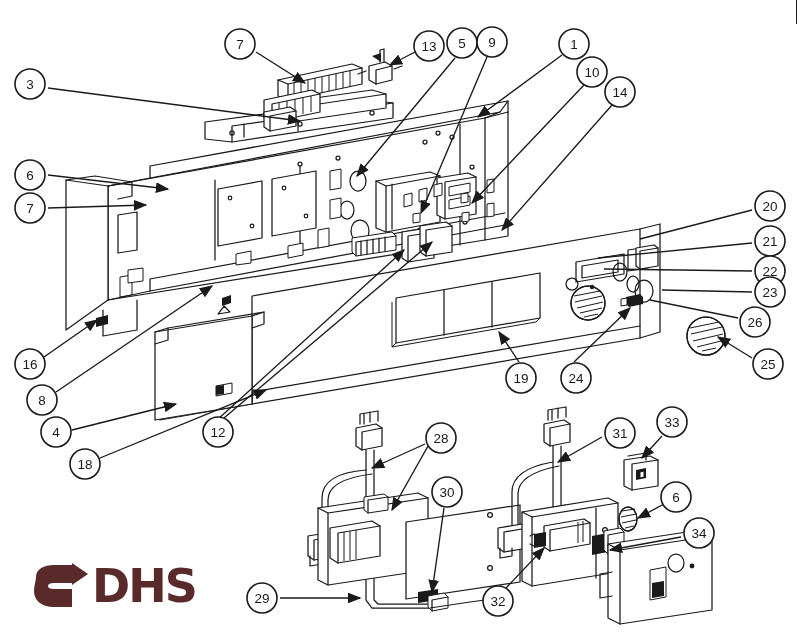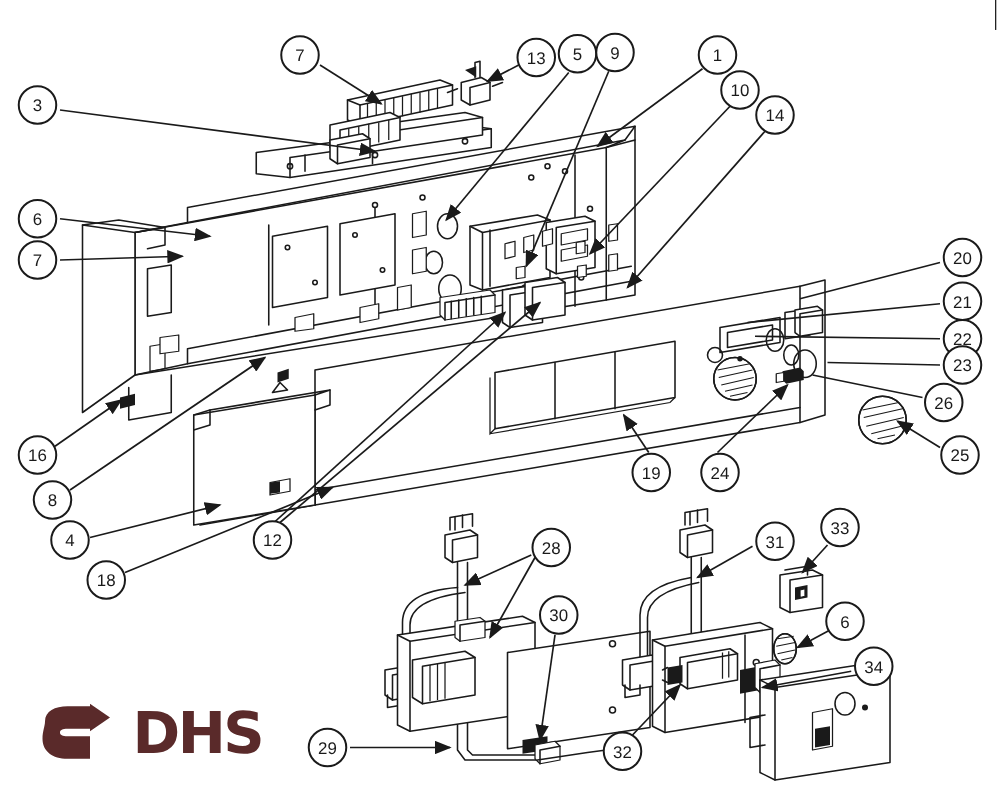--- a/index.html
+++ b/index.html
@@ -17,21 +17,21 @@
     white-space:nowrap;
     font-size:15px;
     font-weight:bold;
     letter-spacing:.2px;
     color:#1a1a1a;
     border-bottom:1.6px solid #1a1a1a;
     padding-bottom:2px;
   }
   .title-wrap{position:absolute;right:0;top:0;width:40px;height:200px;}
 
-  .logo{position:absolute;left:32px;top:563px;display:flex;align-items:center;gap:16px;}
+  .logo{position:absolute;left:32px;top:563px;display:flex;align-items:center;gap:2px;}
   .logo-mark{width:58px;height:46px;position:relative;}
   .logo-text{font-size:46px;font-weight:bold;color:#5a2a2a;letter-spacing:-2px;line-height:1;
              font-family:"DejaVu Sans",sans-serif;}
 </style>
 </head>
 <body>
 
 <div id="stage">
 
   <svg id="art" viewBox="0 0 800 642">

